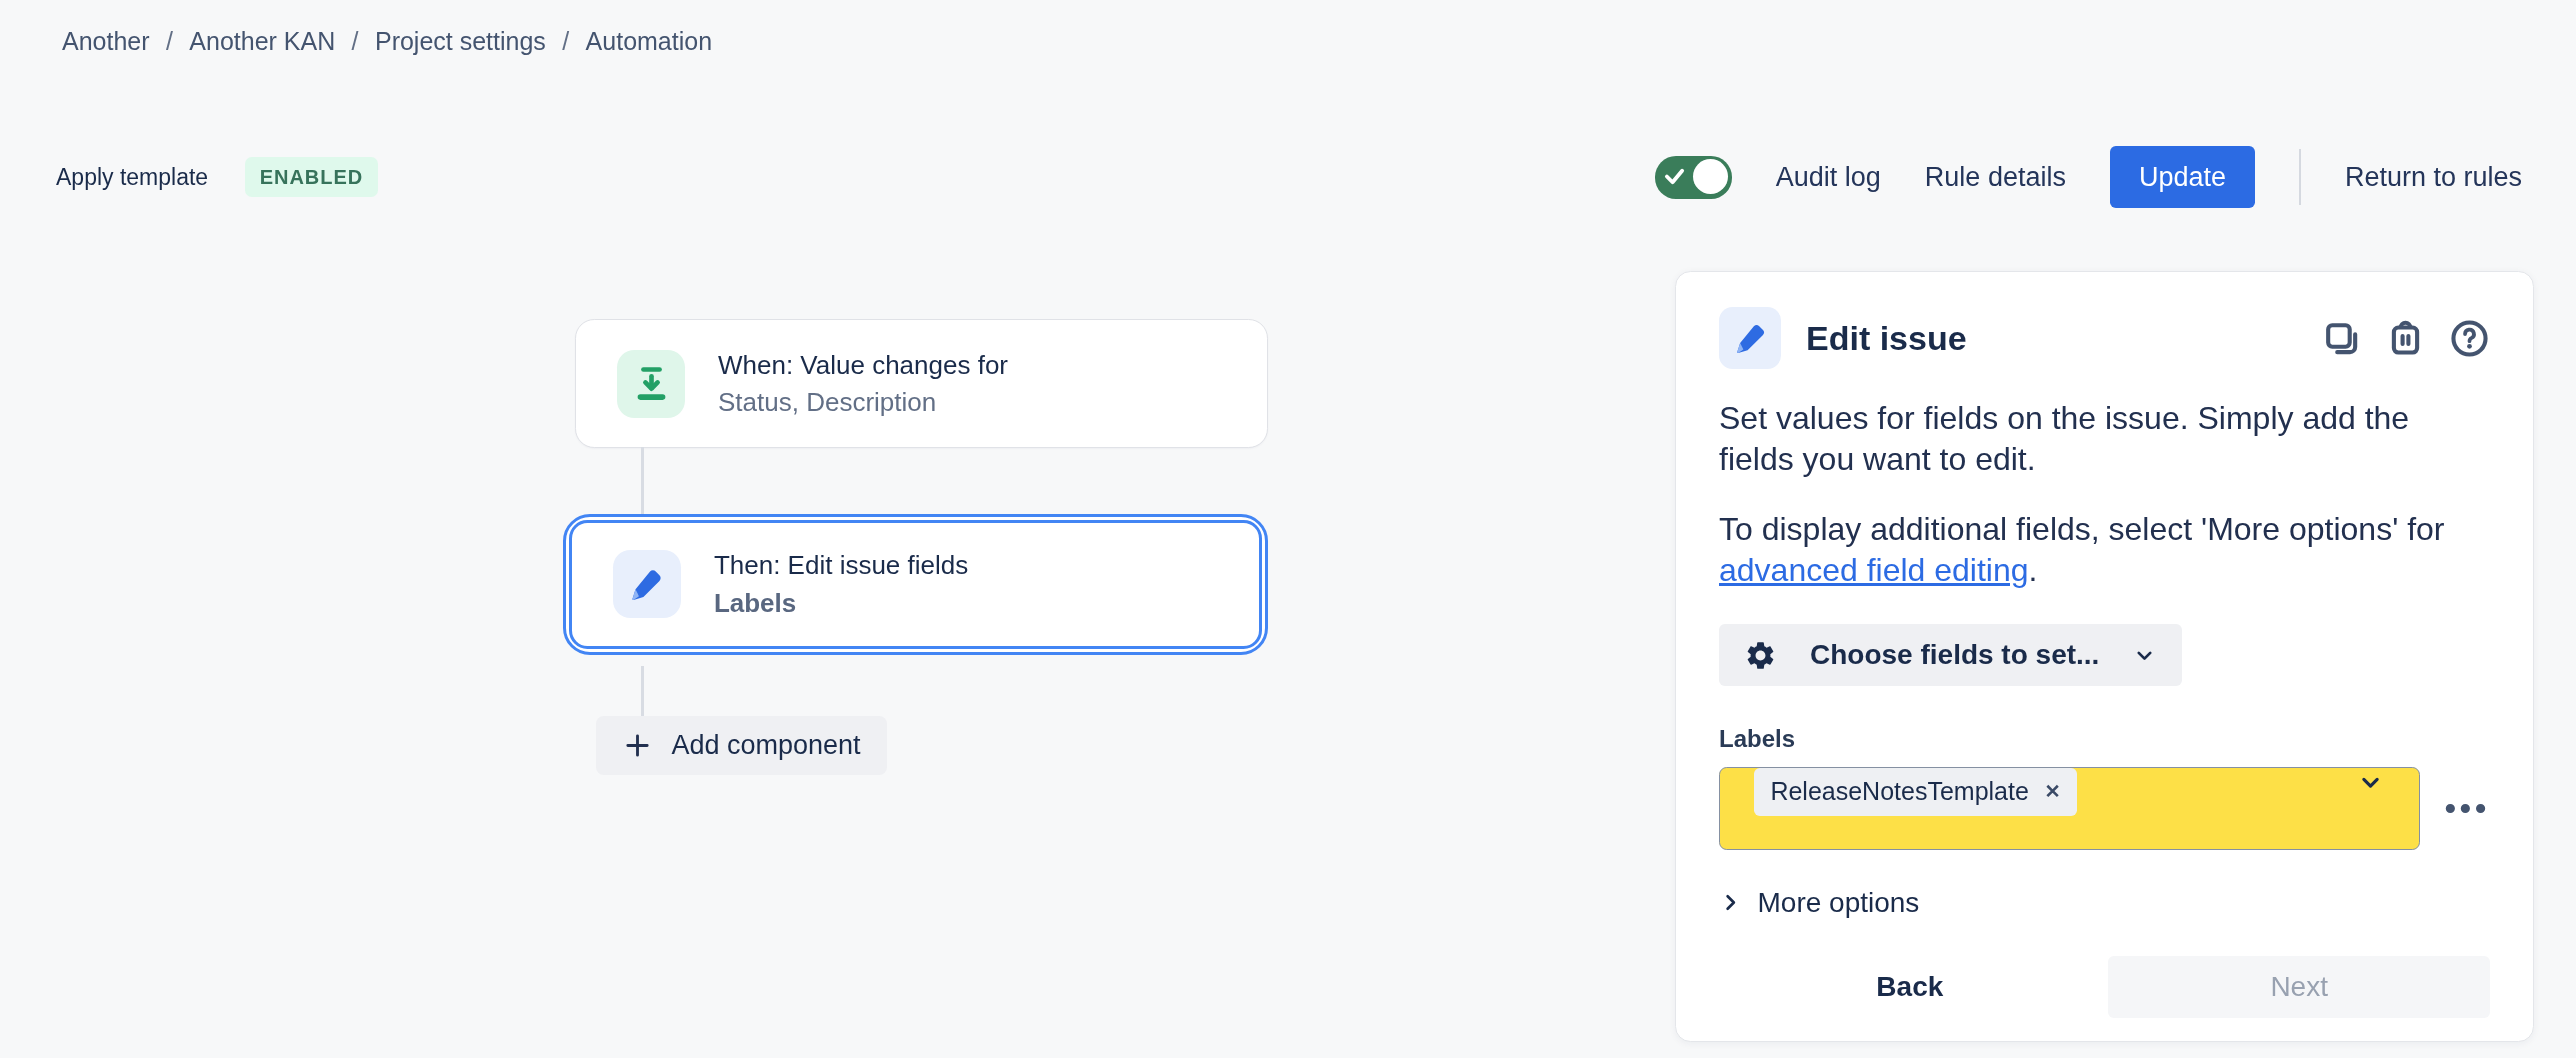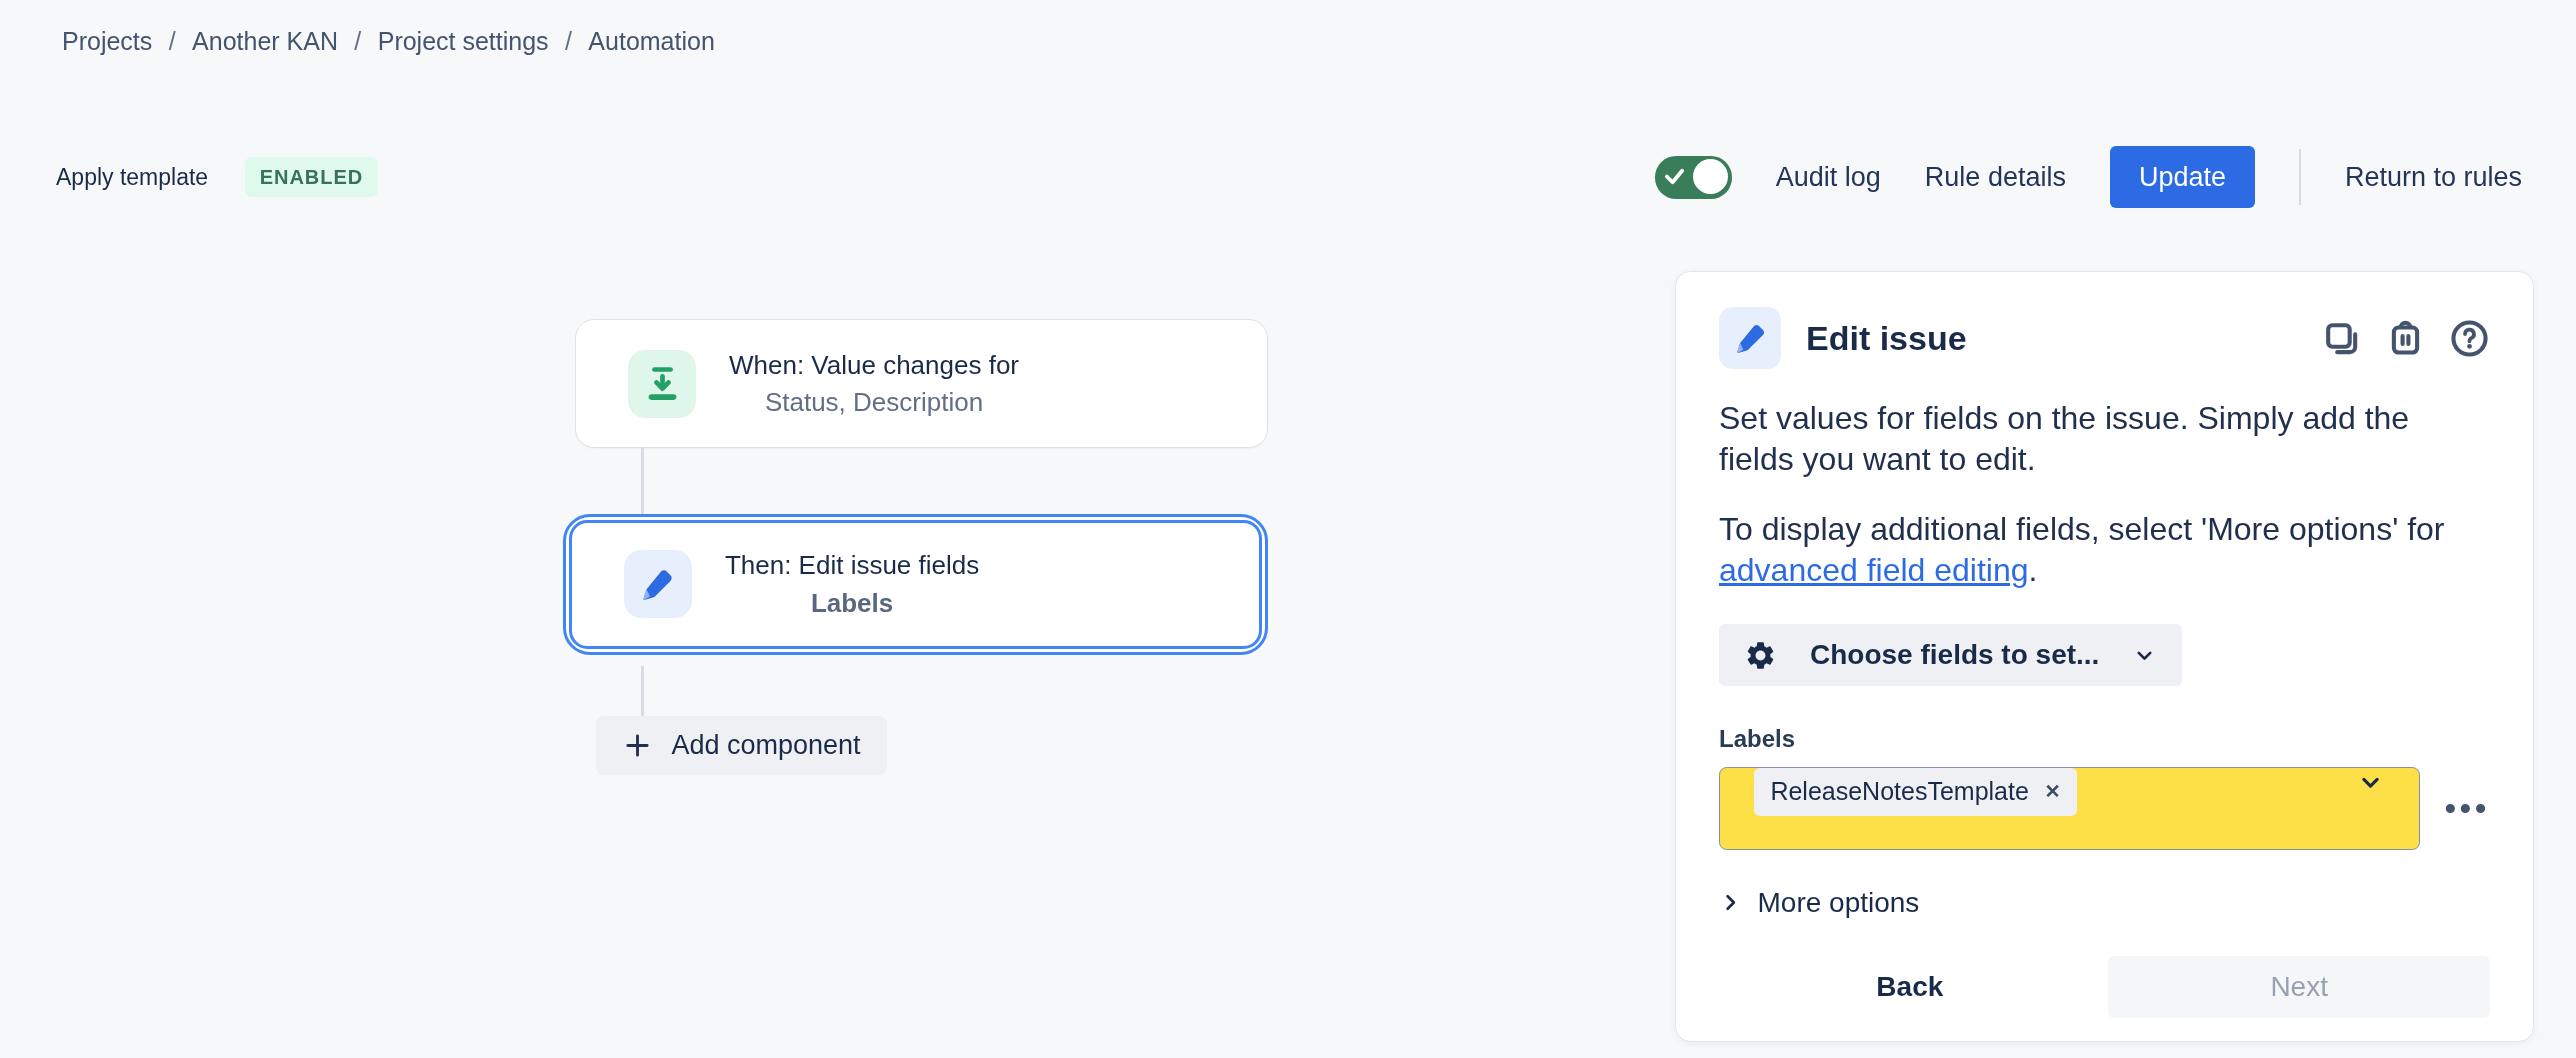--- a/index.html
+++ b/index.html
@@ -31,30 +31,30 @@
     border-radius:50%; background:#fff; }
   .toggle svg { position:absolute; left:8.7px; top:10.6px; }
   .text-btn { font-size:27px; font-weight:500; color:#24355A; cursor:pointer; white-space:nowrap; }
   .primary-btn { background:#2C6BE3; color:#fff; font-size:27px; font-weight:500;
     padding:15.5px 29px; border-radius:5.8px; cursor:pointer; }
   .v-divider { width:1.9px; height:56px; background:#D5D9E0; }
 
   
   .flow-card { width:693px; height:129px; background:#fff;
     border:1.9px solid #E0E2E7; border-radius:19.3px;
-    display:flex; align-items:center; gap:33px; padding:0 23px 0 52px;
+    display:flex; align-items:center; gap:33px; padding:0 23px 0 41px;
     box-shadow:0 1px 1.9px rgba(9,30,66,0.04); cursor:pointer; }
   .when-card { position:absolute; left:575px; top:319px; }
   .card-icon { width:68px; height:68px; border-radius:17.4px; flex:none;
     display:flex; align-items:center; justify-content:center; }
   .icon-bg-green { background:#DFF6EA; }
   .icon-bg-blue  { background:#E8EFFC; }
   .card-text { display:flex; flex-direction:column; gap:1.9px; }
   .card-title { font-size:26px; line-height:36px; color:#1A2B4A; }
-  .card-sub   { font-size:26px; line-height:36px; color:#626F86;text-align:center; }
+  .card-sub   { font-size:26px; line-height:36px; color:#626F86; }
   .card-sub.bold { font-weight:700; color:#596780; }
 
   .selected-wrap { position:absolute; left:563px; top:514px;
     border:3.9px solid #4285F4; border-radius:27px; padding:2.9px; background:#fff; }
   .selected-wrap .flow-card { border:3.9px solid #4285F4; border-radius:18.4px;
     box-shadow:none; }
 
   .connector { position:absolute; width:2.9px; background:#D8DCE3; }
   .connector-1 { left:641px; top:447px; height:68px; }
   .connector-2 { left:641px; top:666px; height:51px; }
@@ -101,21 +101,21 @@
   .next-btn { flex:1; height:62px; background:#F5F6F8; border-radius:5.8px;
     color:#98A1B0; font-size:28px; font-weight:500;
     display:flex; align-items:center; justify-content:center; cursor:default; }
 </style>
 </head>
 <body>
 
 <div class="app">
 
   <nav class="breadcrumb">
-    <span class="crumb">Projects</span>
+    <span class="crumb">Another</span>
     <span class="crumb-sep">/</span>
     <span class="crumb">Another KAN</span>
     <span class="crumb-sep">/</span>
     <span class="crumb">Project settings</span>
     <span class="crumb-sep">/</span>
     <span class="crumb">Automation</span>
   </nav>
 
   <div class="header-left">
     <span class="page-title">Apply template</span>

